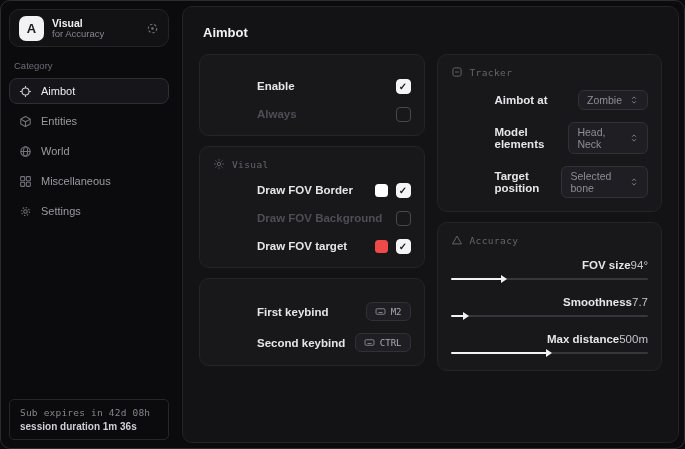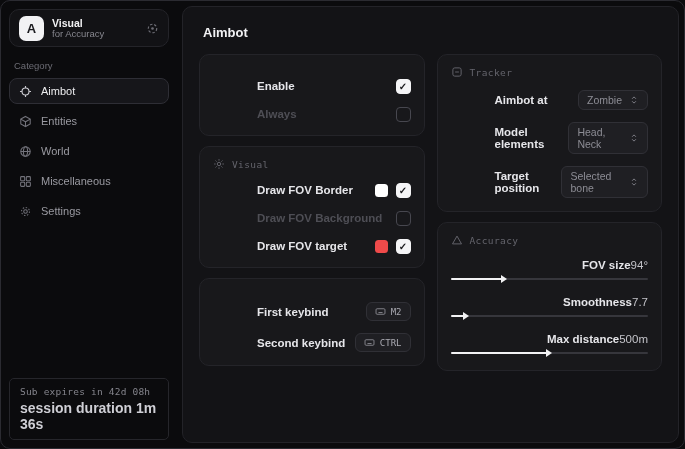--- a/index.html
+++ b/index.html
@@ -18,21 +18,21 @@
   .category-label { font-size:9.5px; color:#6c6c74; margin:13px 0 7px 5px; }
 
   .nav { display:flex; flex-direction:column; gap:4px; }
   .nav-item { display:flex; align-items:center; gap:9px; height:26px; padding:0 9px; border-radius:8px; color:#9a9aa1; font-size:11px; cursor:pointer; border:1px solid transparent; }
   .nav-item .nicon { color:#72727a; display:flex; align-items:center; }
   .nav-item.active { background:#16161a; border-color:#2e2e35; color:#ececee; }
   .nav-item.active .nicon { color:#c9c9cf; }
 
   .status-card { margin-top:auto; border:1px solid #26262b; border-radius:5px; padding:7px 10px; }
   .status-line1 { font-family:"DejaVu Sans Mono", monospace; font-size:9.5px; color:#84848c; letter-spacing:.2px; }
-  .status-line2 { font-size:14px; font-weight:700; color:#cfcfd5; margin-top:3px; }
+  .status-line2 { font-size:10px; font-weight:700; color:#cfcfd5; margin-top:3px; }
 
   
   .main { position:absolute; left:181px; top:5px; right:5px; bottom:5px; background:#131316; border:1px solid #232328; border-radius:10px; padding:14px 16px; overflow:hidden; }
   .page-title { font-size:13px; font-weight:700; color:#f2f2f4; margin:4px 0 14px 4px; }
   .cols { display:flex; gap:12px; }
   .col { flex:1; min-width:0; display:flex; flex-direction:column; gap:10px; }
 
   .card { background:#18181b; border:1px solid #242429; border-radius:10px; padding:11px 13px 13px; }
   .card-head { display:flex; align-items:center; gap:7px; color:#64646c; margin-bottom:3px; }
   .card-head .hlabel { font-family:"DejaVu Sans Mono", monospace; font-size:9.5px; letter-spacing:.4px; }

